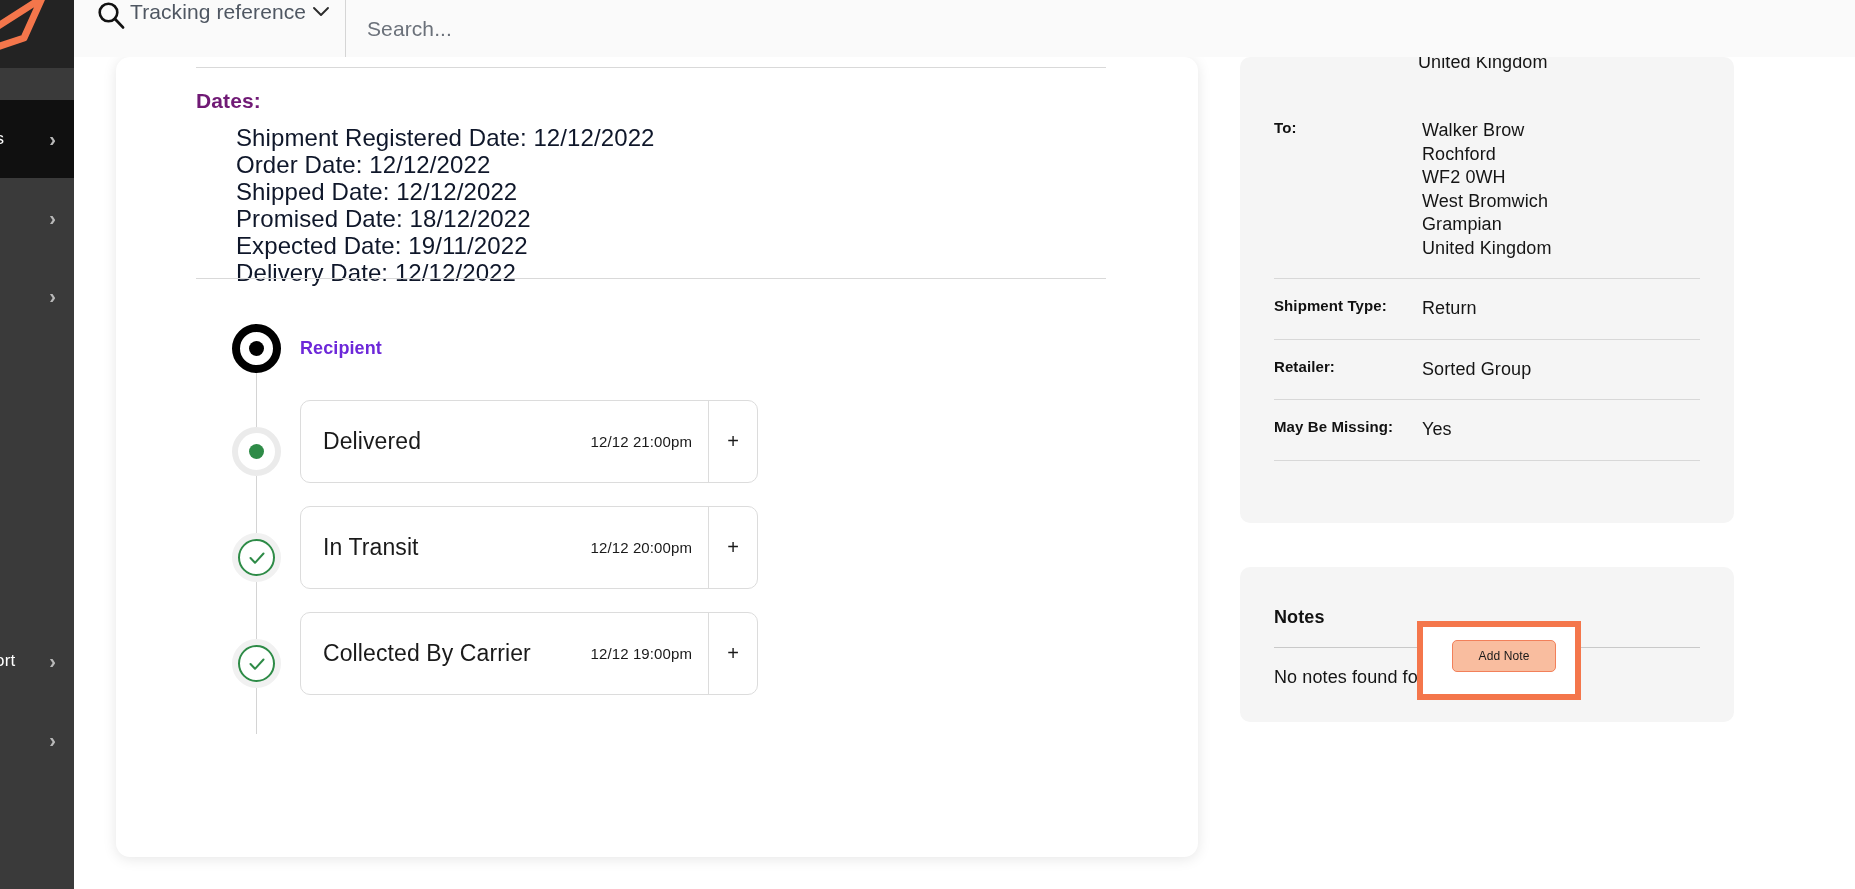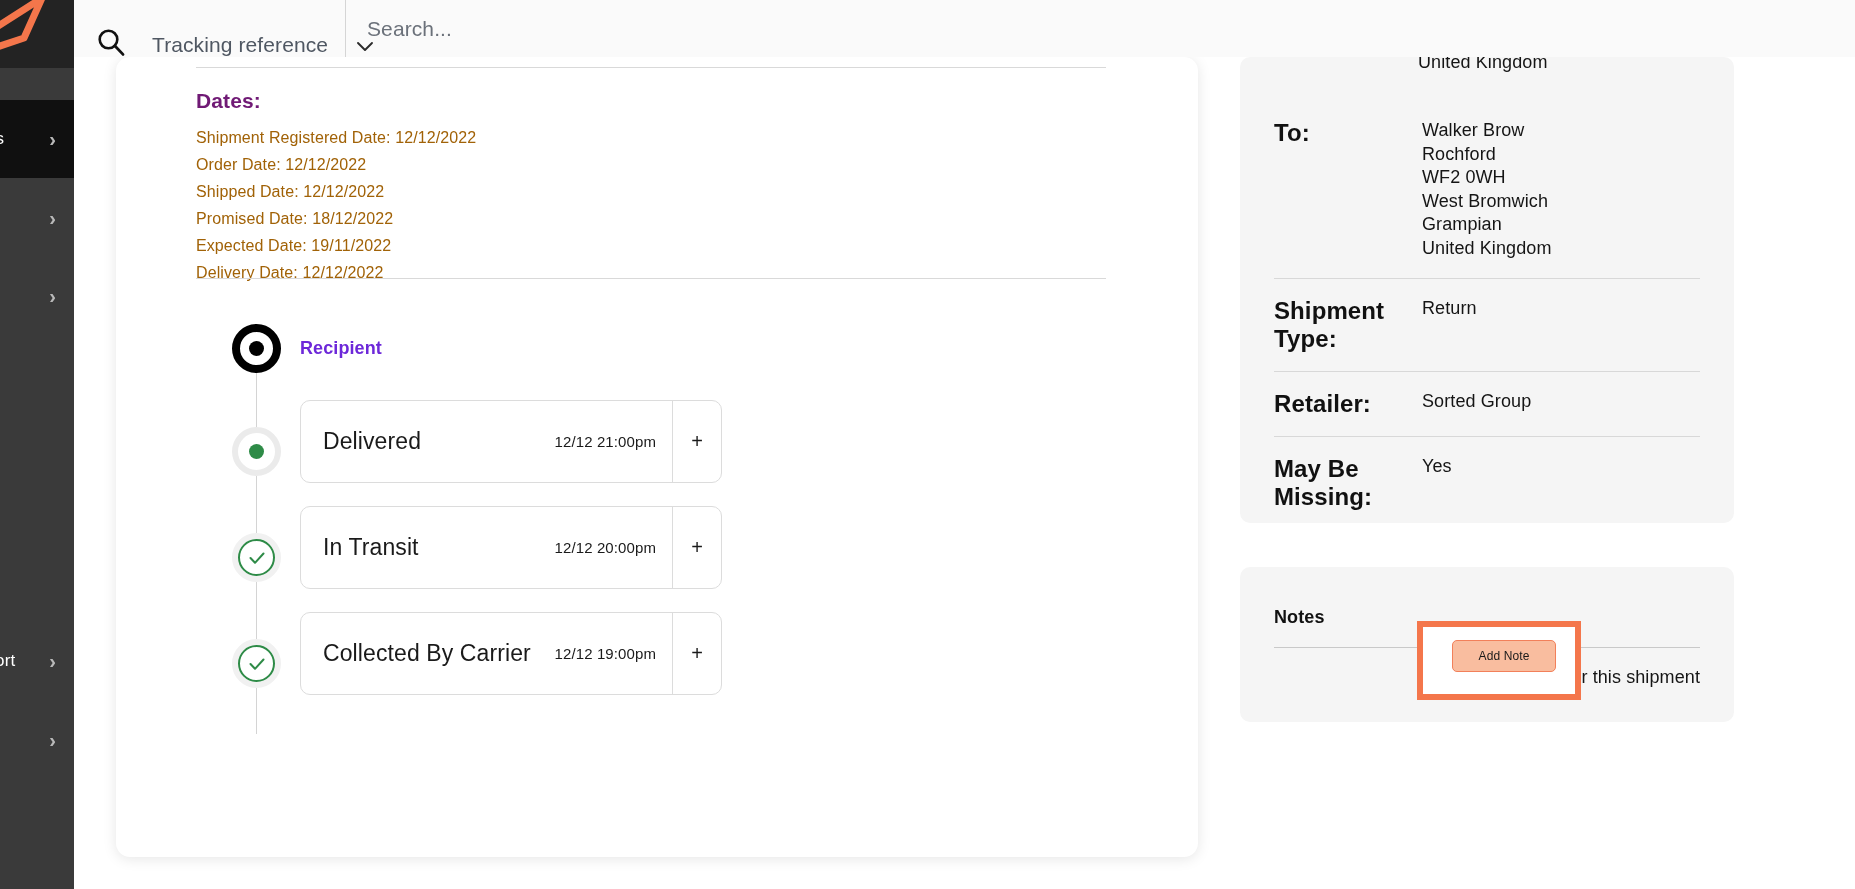--- a/index.html
+++ b/index.html
@@ -42,21 +42,21 @@
 
   
   #topbar {
     position: absolute; left: 74px; top: 0;
     width: 1781px; height: 57px;
     background: #fafafa;
     z-index: 20;
   }
   #search-type {
     position: absolute; left: 22px; top: 0; height: 57px;
-    display: flex; align-items: flex-end; gap: 26px;
+    display: flex; align-items: flex-start; gap: 4px;
   }
   #search-type .magnifier { display: block; }
   #search-type-label {
     font-size: 21px; color: #4f5762; white-space: nowrap;
     letter-spacing: .1px;
   }
   #search-type .chev-down { display: block; }
   #topbar-divider {
     position: absolute; left: 271px; top: 0;
     width: 1px; height: 57px; background: #d5d5d5;
@@ -95,22 +95,22 @@
     width: 910px; height: 1px; background: #d9d9d9;
   }
   #dates-block {
     position: absolute; left: 80px; top: 32px; width: 900px;
   }
   #dates-title {
     font-size: 21px; font-weight: bold; color: #701a75;
     margin-bottom: 11px; letter-spacing: .1px;
   }
   .date-line {
-    font-size: 16px; color: #a16207; line-height: 27px;
-    letter-spacing: .1px; white-space: nowrap;
+    font-size: 24px; color: #0f172a; line-height: 27px;
+    letter-spacing: .1px; white-space: nowrap; margin-left: 40px;
   }
   #dates-rule-bottom {
     position: absolute; left: 80px; top: 221px;
     width: 910px; height: 1px; background: #d9d9d9;
   }
 
   
   #timeline { position: absolute; left: 80px; top: 265px; width: 920px; }
 
   #tl-spine {
@@ -153,21 +153,21 @@
   }
 
   #recipient-label {
     position: absolute; left: 104px; top: 16px;
     font-size: 18px; font-weight: bold; color: #6d28d9;
     letter-spacing: .1px;
   }
 
   .tl-card {
     position: absolute; left: 104px; top: 0;
-    width: 422px; height: 83px;
+    width: 458px; height: 83px;
     border: 1px solid #dcdcdc; border-radius: 10px;
     background: #ffffff;
     display: flex; align-items: center; justify-content: space-between;
   }
   .tl-card-main {
     flex: 1; height: 100%;
     display: flex; align-items: center; position: relative;
   }
   .tl-status {
     position: absolute; left: 22px;
@@ -198,30 +198,29 @@
   }
   #panel-details {
     position: absolute; left: 0; top: 0;
     width: 494px; height: 466px;
     overflow: hidden;
   }
   #panel-notes {
     position: absolute; left: 0; top: 510px;
     width: 494px; height: 155px;
     padding-top: 28px;
-    text-align: right;
   }
 
   .kv-row {
     display: flex; align-items: flex-start;
     padding: 18px 0;
   }
   .kv-key {
     width: 148px; flex: 0 0 148px;
-    font-size: 24px; font-weight: bold; color: #111111;
+    font-size: 15px; font-weight: bold; color: #111111;
     letter-spacing: .1px;
   }
   .kv-val {
     font-size: 18px; color: #151515; line-height: 23.5px;
     letter-spacing: .1px;
   }
   .kv-sep { height: 1px; background: #d8d8d8; }
 
   #to-row { padding-top: 0; }
   #uk-orphan {

